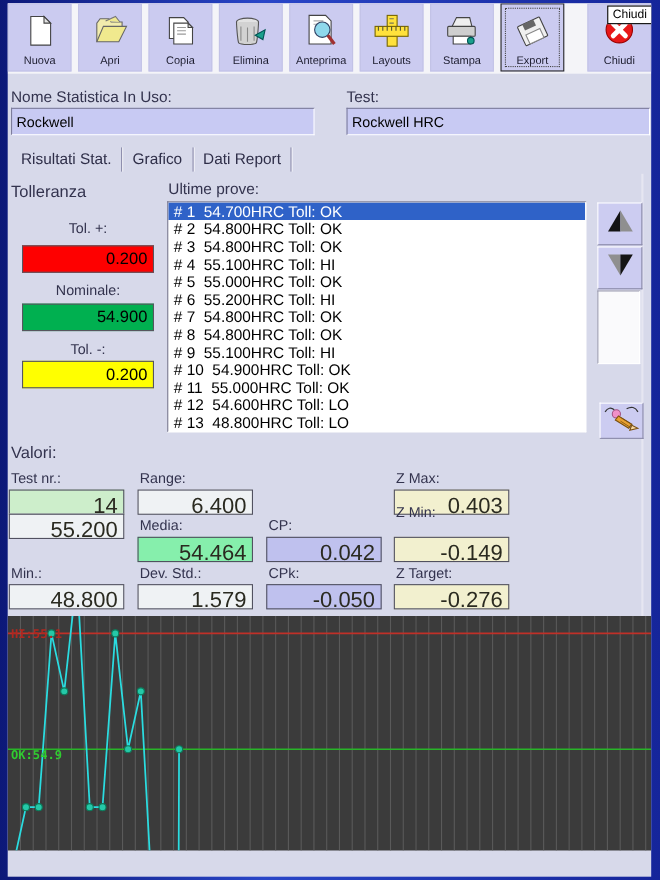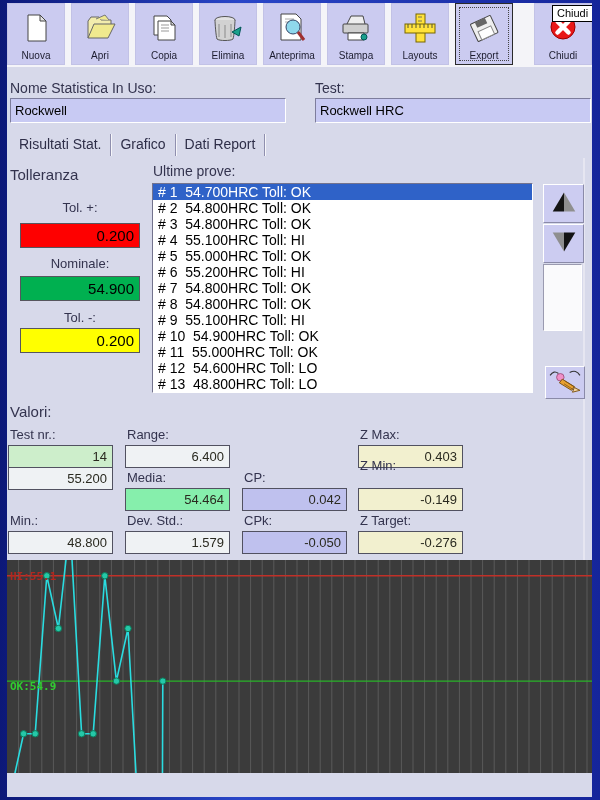--- a/index.html
+++ b/index.html
@@ -38,21 +38,21 @@
 
   .sbtn{position:absolute;width:41px;height:39px;background:#ccccf1;border:1px solid;border-color:#fff #8a8aa8 #8a8aa8 #fff;box-sizing:border-box;display:flex;align-items:center;justify-content:center;cursor:pointer;}
   .sbtn svg{width:30px;height:26px;}
   .recess{position:absolute;left:536px;top:261px;width:39px;height:67px;background:#fafafc;border:1px solid;border-color:#9a9ab0 #fff #fff #9a9ab0;box-sizing:border-box;}
   .editbtn{position:absolute;left:538px;top:363px;width:40px;height:33px;background:#ccccf1;border:1px solid;border-color:#fff #8a8aa8 #8a8aa8 #fff;box-sizing:border-box;display:flex;align-items:center;justify-content:center;cursor:pointer;}
   .editbtn svg{width:36px;height:28px;}
 
   
   .section-title{position:absolute;font-size:15px;color:#33334e;}
   .vlabel{position:absolute;font-size:13px;color:#33334e;}
-  .vfield{position:absolute;width:105px;height:23px;box-sizing:border-box;border:1px solid #515160;font-size:13px;color:#2a2a20;text-align:right;padding:3px 5px;}
+  .vfield{position:absolute;width:105px;height:23px;box-sizing:border-box;border:1px solid #515160;font-size:20px;color:#2a2a20;text-align:right;padding:3px 5px;}
 
   
   .chart{position:absolute;left:0;top:557px;width:585px;height:213px;background:#3b3b3b;overflow:hidden;}
   .chart svg{display:block;}
 </style>
 </head>
 <body>
 
 <div class="window">
   <div class="inner">
@@ -106,38 +106,38 @@
               <path d="M10 7h9M10 10h12" stroke="#aaa"></path>
               <circle cx="18" cy="15" r="7" fill="#8fd8ec" stroke="#334466"></circle>
               <path d="M23 20l6 8" stroke="#a03030" stroke-width="3"></path>
             </svg>
           </span>
           <span class="tlabel">Anteprima</span>
         </div>
         <div class="tbtn">
           <span class="ticon">
             <svg viewBox="0 0 34 32">
+              <rect x="13" y="2" width="9" height="28" fill="#ffe23c" stroke="#776600"></rect>
+              <path d="M15 5h4M15 9h4M15 13h4" stroke="#775"></path>
+              <rect x="2" y="12" width="30" height="9" fill="#ffe23c" stroke="#776600"></rect>
+              <path d="M5 12v4M9 12v4M13 12v4M17 12v4M21 12v4M25 12v4M29 12v4" stroke="#553" fill="none"></path>
+            </svg>
+          </span>
+          <span class="tlabel">Layouts</span>
+        </div>
+        <div class="tbtn">
+          <span class="ticon">
+            <svg viewBox="0 0 34 32">
               <path d="M8 12l4-8h12l2 8" fill="#eee" stroke="#444"></path>
               <rect x="4" y="12" width="25" height="9" rx="1" fill="#cfcfcf" stroke="#444"></rect>
               <path d="M9 21h16v7H9z" fill="#fff" stroke="#444"></path>
               <circle cx="25" cy="25" r="3" fill="#1aa08c" stroke="#055"></circle>
             </svg>
           </span>
           <span class="tlabel">Stampa</span>
-        </div>
-        <div class="tbtn">
-          <span class="ticon">
-            <svg viewBox="0 0 34 32">
-              <rect x="13" y="2" width="9" height="28" fill="#ffe23c" stroke="#776600"></rect>
-              <path d="M15 5h4M15 9h4M15 13h4" stroke="#775"></path>
-              <rect x="2" y="12" width="30" height="9" fill="#ffe23c" stroke="#776600"></rect>
-              <path d="M5 12v4M9 12v4M13 12v4M17 12v4M21 12v4M25 12v4M29 12v4" stroke="#553" fill="none"></path>
-            </svg>
-          </span>
-          <span class="tlabel">Layouts</span>
         </div>
         <div class="tbtn focused">
           <span class="ticon">
             <svg viewBox="0 0 34 32">
               <g transform="rotate(-25 17 16)">
                 <rect x="6" y="7" width="22" height="19" rx="1" fill="#efefef" stroke="#444"></rect>
                 <rect x="11" y="7" width="11" height="6" fill="#666"></rect>
                 <rect x="10" y="17" width="14" height="9" fill="#fff" stroke="#888"></rect>
               </g>
             </svg>

